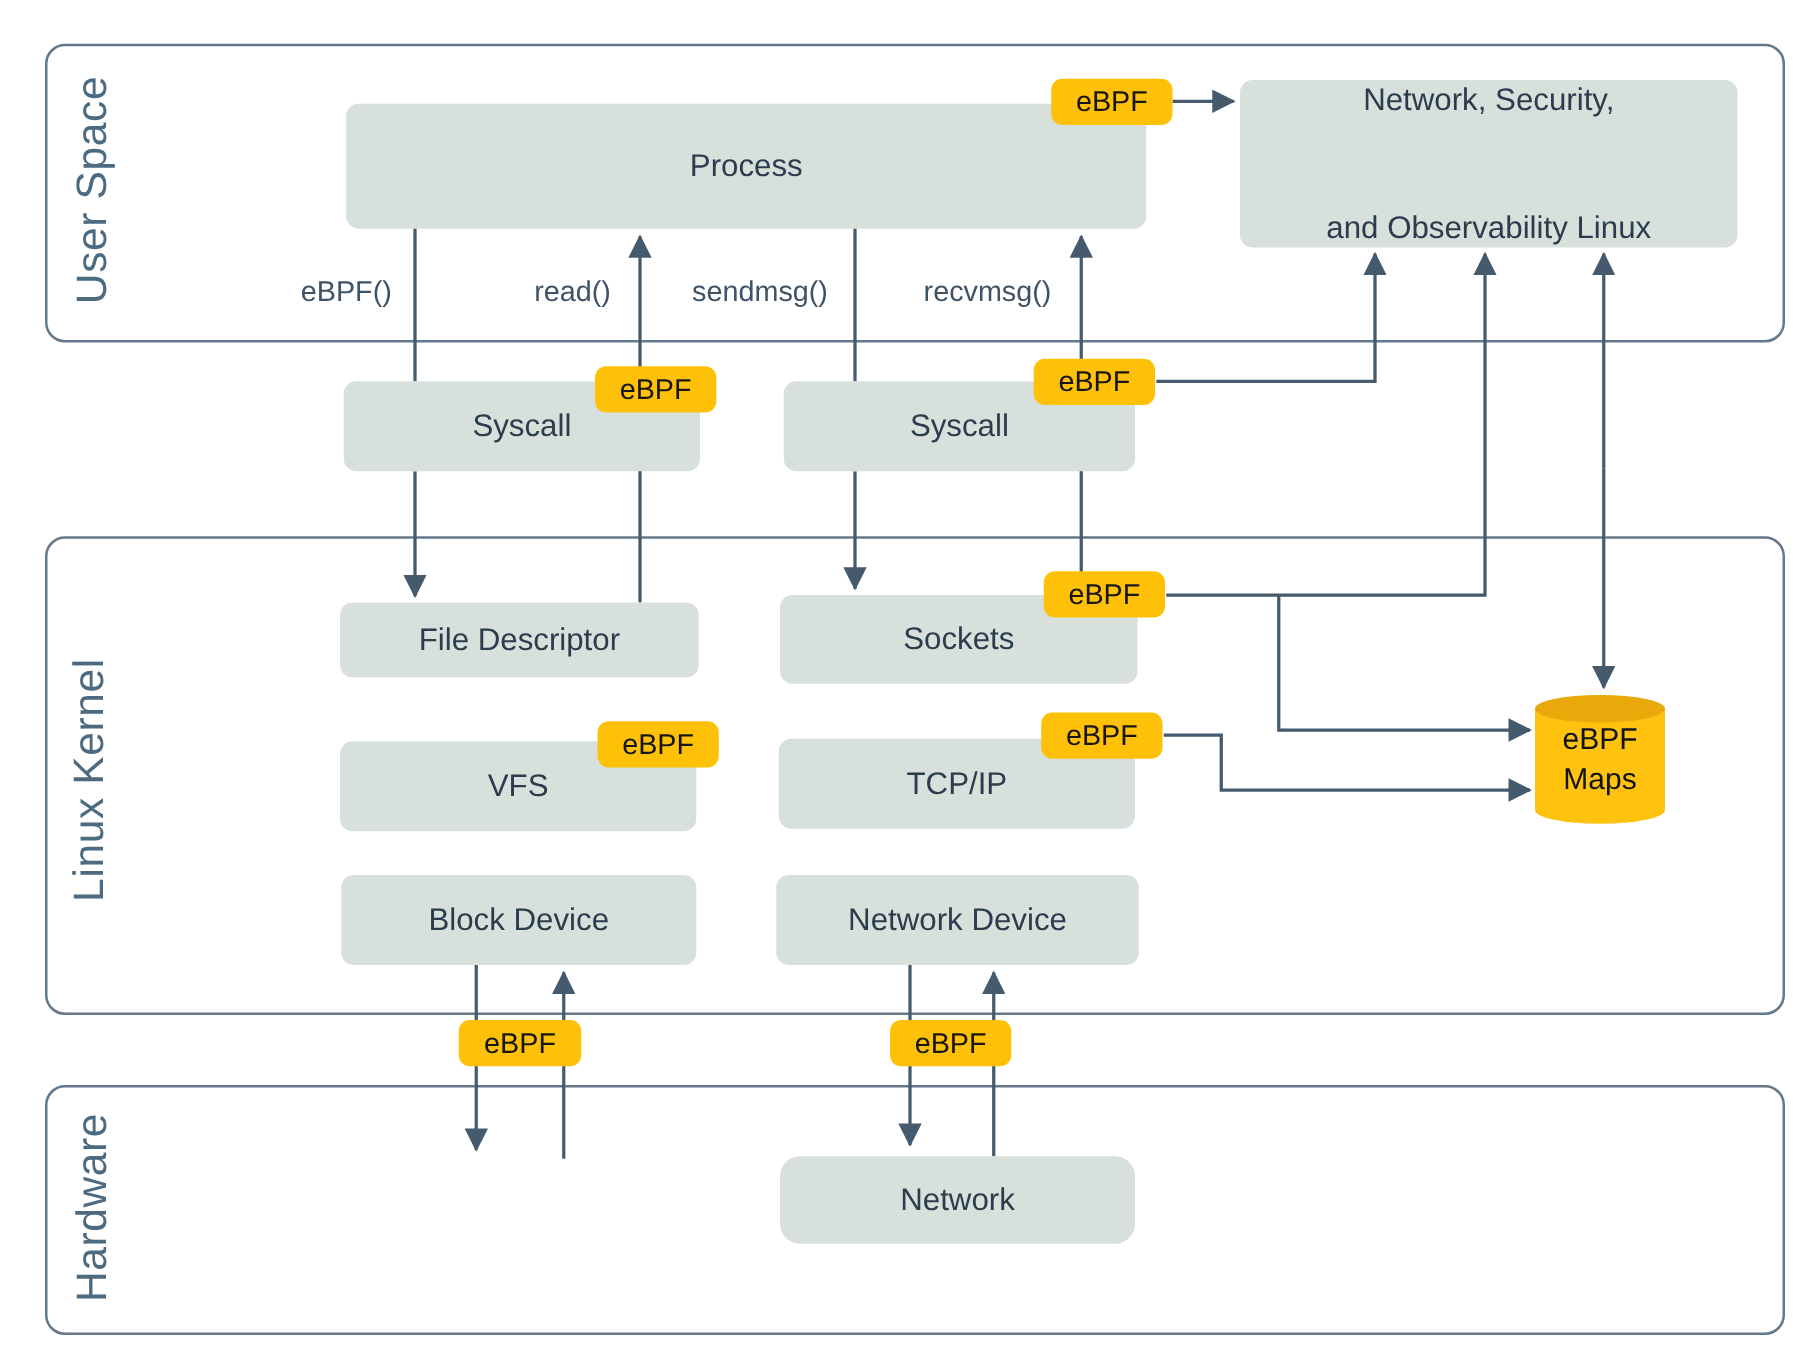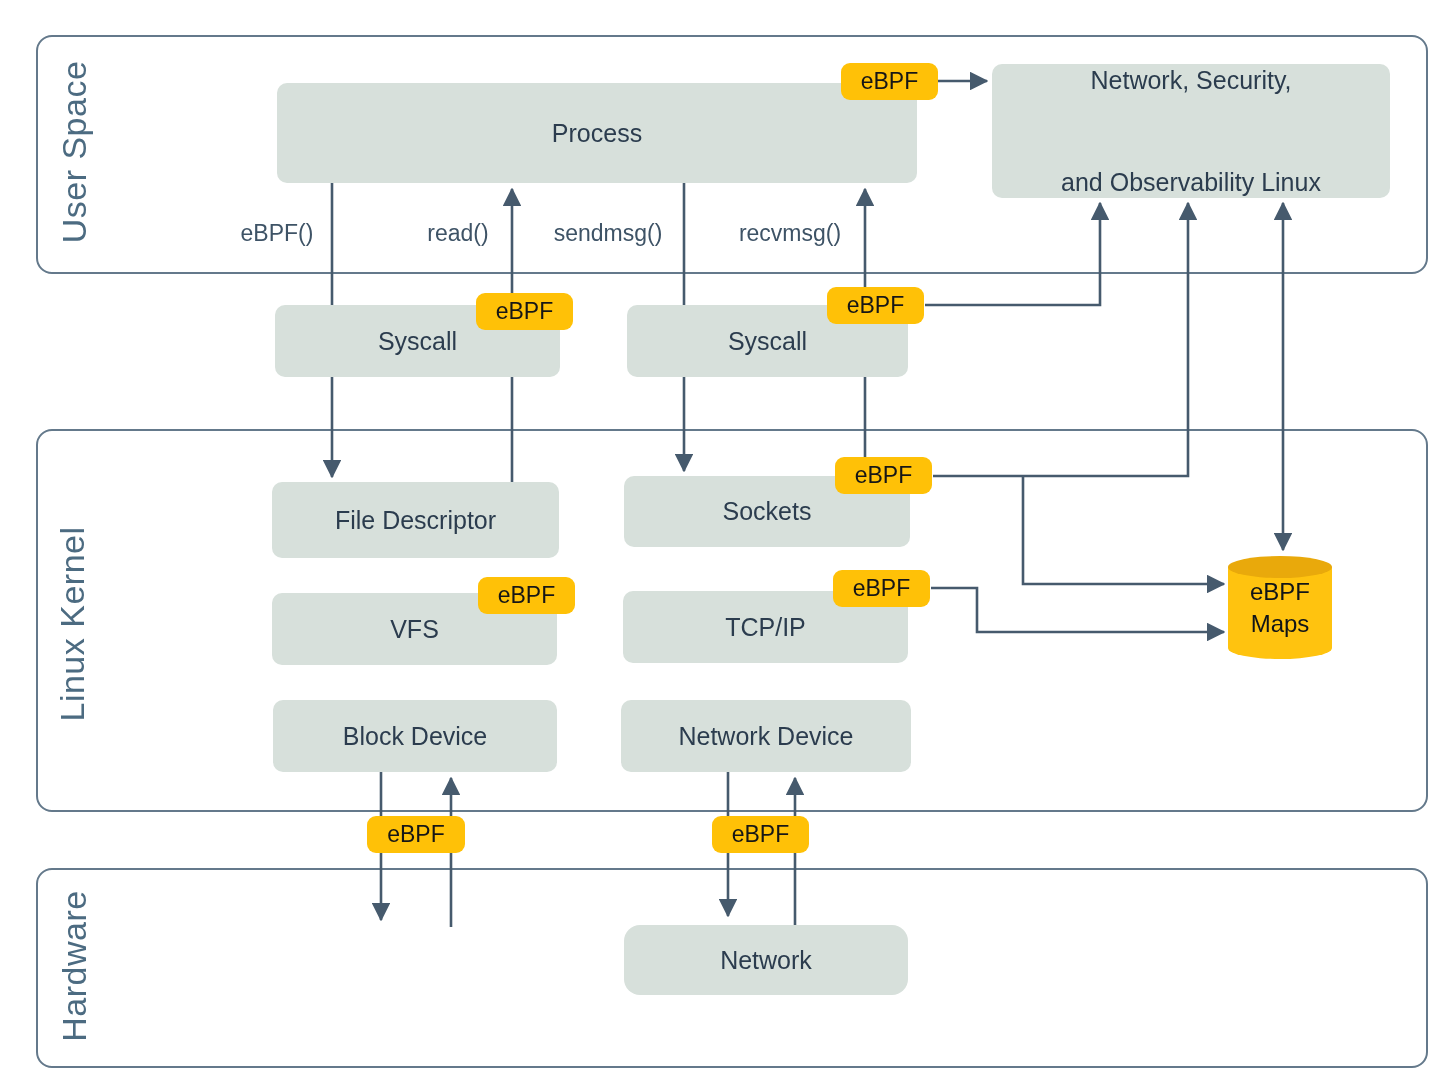--- a/index.html
+++ b/index.html
@@ -82,21 +82,21 @@
   <div class="call-label" style="left:608px;top:233px;">sendmsg()</div>
   <div class="call-label" style="left:790px;top:233px;">recvmsg()</div>
 
   <div class="box" style="left:277px;top:83px;width:640px;height:100px;">Process</div>
   <div class="box multiline" style="left:992px;top:64px;width:398px;height:134px;">
     <span>Network, Security,</span>
     <span>and Observability Linux</span>
   </div>
   <div class="box" style="left:275px;top:305px;width:285px;height:72px;">Syscall</div>
   <div class="box" style="left:627px;top:305px;width:281px;height:72px;">Syscall</div>
-  <div class="box" style="left:272px;top:482px;width:287px;height:76px;">File Descriptor</div>
+  <div class="box" style="left:272px;top:482px;width:287px;height:60px;">File Descriptor</div>
   <div class="box" style="left:624px;top:476px;width:286px;height:71px;">Sockets</div>
   <div class="box" style="left:272px;top:593px;width:285px;height:72px;">VFS</div>
   <div class="box" style="left:623px;top:591px;width:285px;height:72px;">TCP/IP</div>
   <div class="box" style="left:621px;top:700px;width:290px;height:72px;">Network Device</div>
   <div class="box" style="left:273px;top:700px;width:284px;height:72px;">Block Device</div>
   <div class="box" style="left:624px;top:925px;width:284px;height:70px;border-radius:16px;">Network</div>
 
   <div class="badge" style="left:841px;top:63px;">eBPF</div>
   <div class="badge" style="left:476px;top:293px;">eBPF</div>
   <div class="badge" style="left:827px;top:287px;">eBPF</div>

